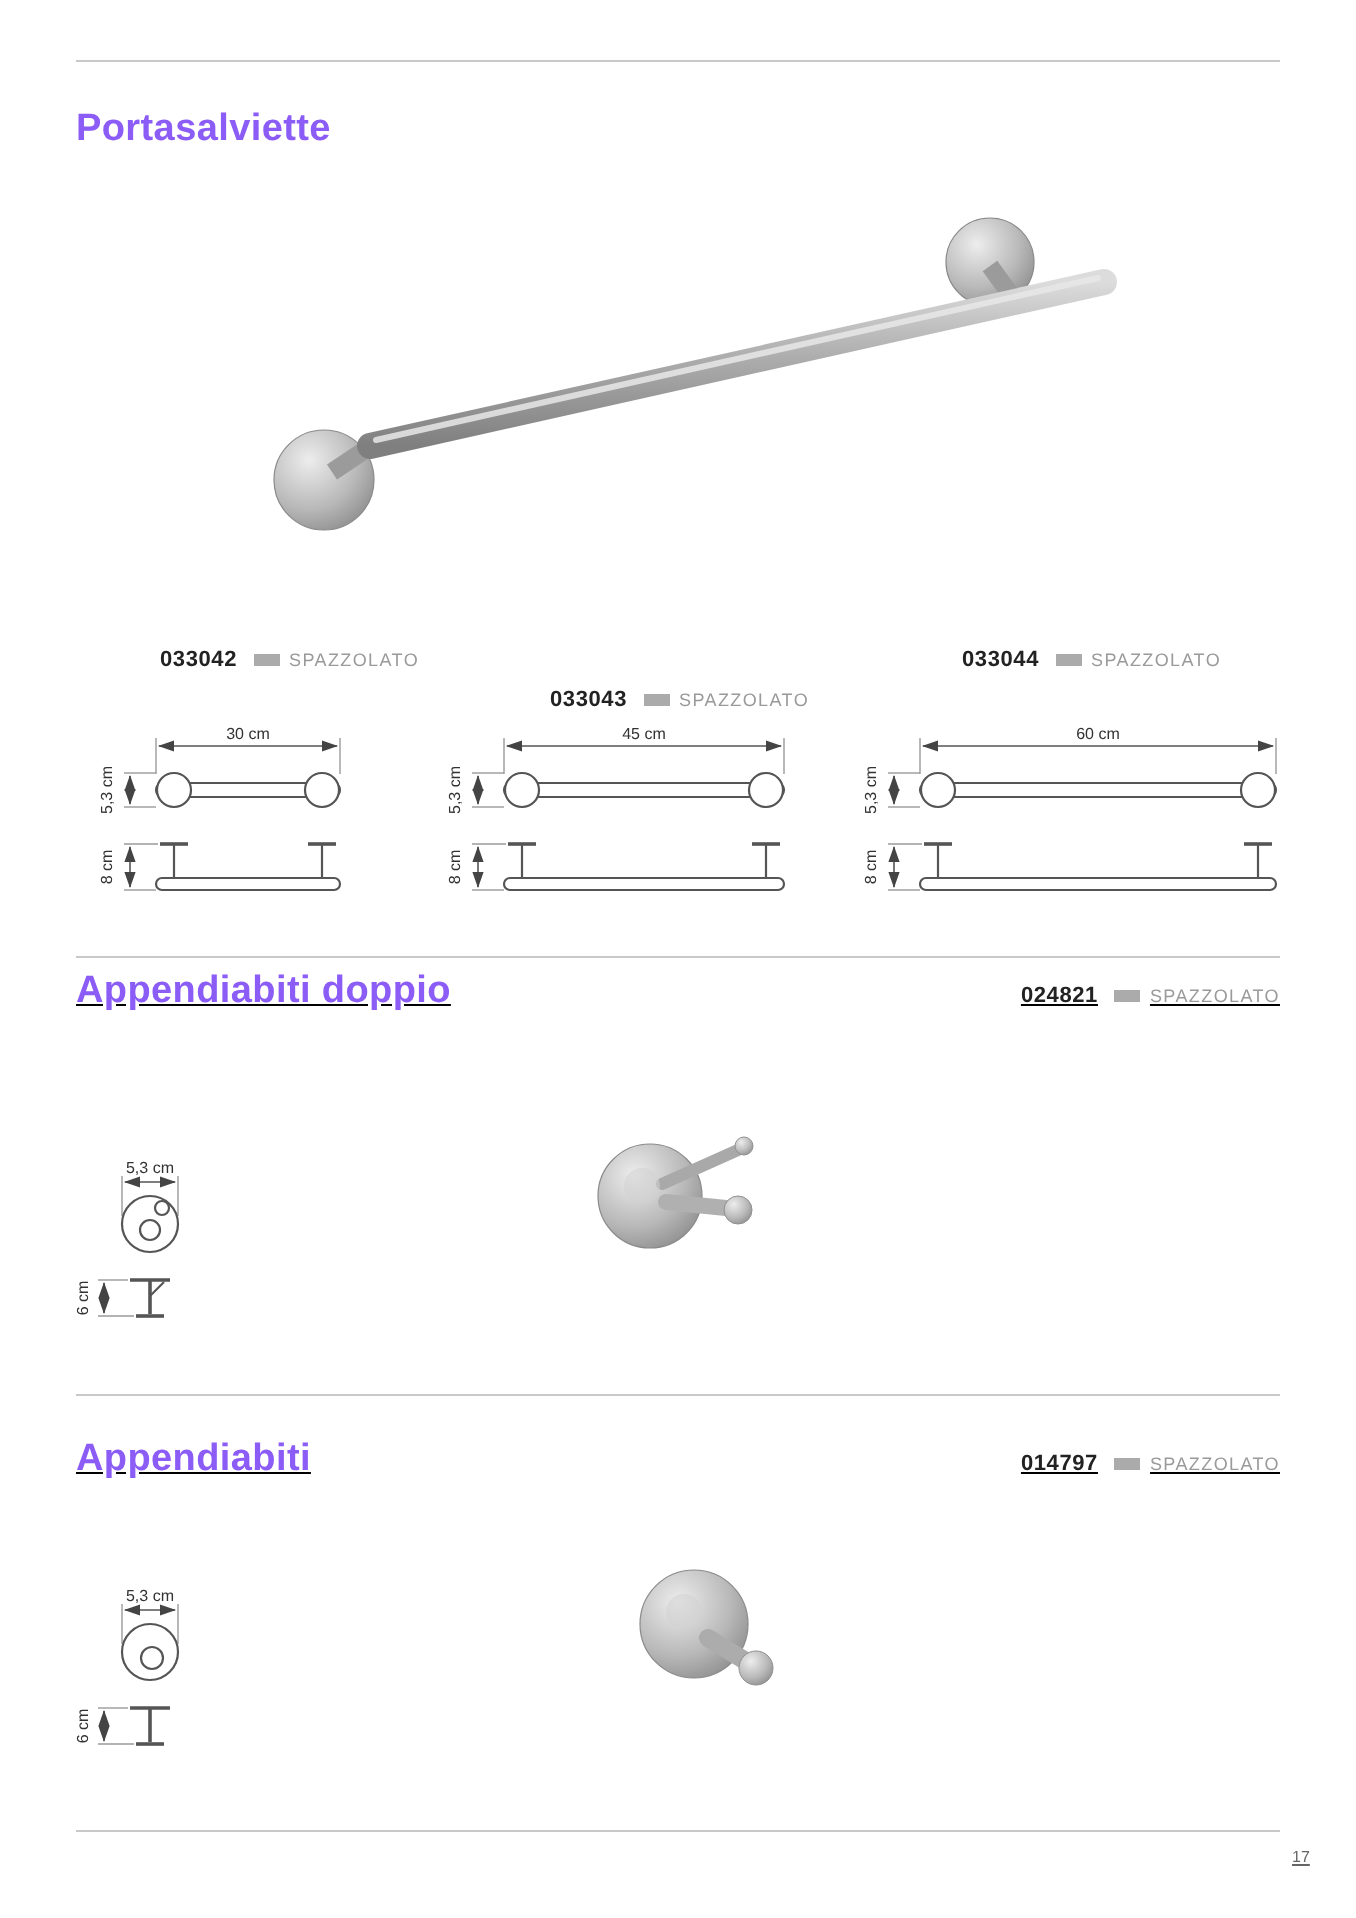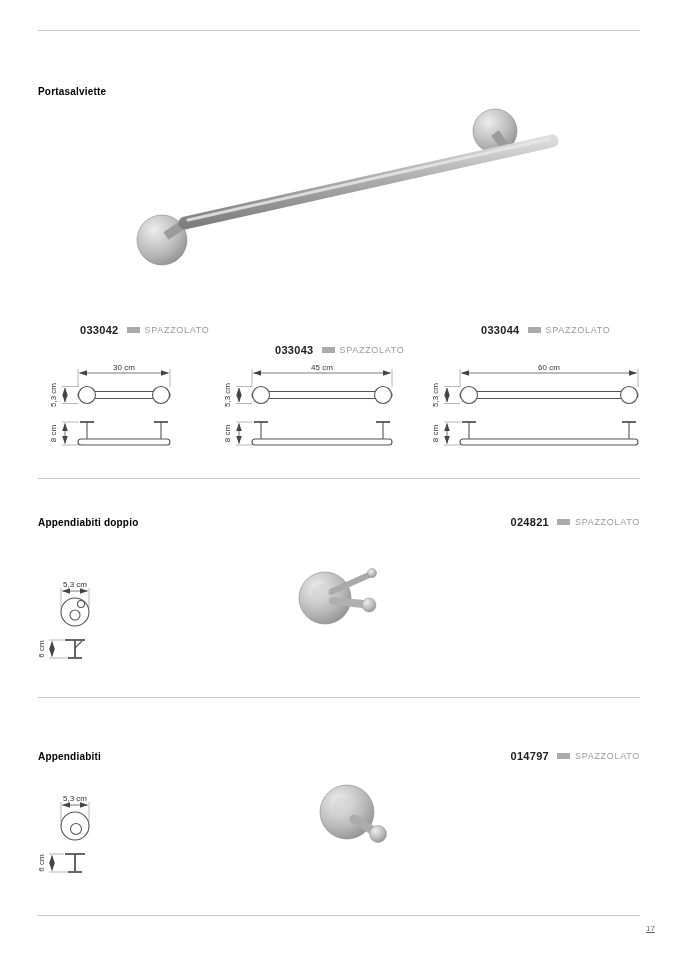--- a/index.html
+++ b/index.html
@@ -1,22 +1,22 @@
 <!DOCTYPE html>
 <html><head>
 <meta charset="utf-8">
 <style>
   * { margin:0; padding:0; box-sizing:border-box; }
   html,body { background:#ffffff; }
   body { font-family:"Liberation Sans", sans-serif; }
   .page { position:relative; width:678px; height:959px; background:#fff; overflow:hidden; }
   .abs { position:absolute; }
   .rule { position:absolute; left:38px; width:602px; height:1px; background:#c9c9c9; }
-  .section-title { font-size:10px; font-weight:bold; color:#000000; letter-spacing:0.2px;margin-top:32px; }
-  .header-row { position:absolute; left:38px; width:602px; display:flex; justify-content:space-between; align-items:baseline; }
+  .section-title { font-size:19px; font-weight:bold; color:#8b5cf6; letter-spacing:0.2px; }
+  .header-row { position:absolute; left:38px; width:602px; display:flex; justify-content:space-between; align-items:baseline;text-decoration:underline; }
   .spec { display:flex; align-items:center;padding-left:20px; }
   .code { font-size:11px; font-weight:bold; color:#222; letter-spacing:0.3px; }
   .swatch { display:inline-block; width:13px; height:6px; background:#ababab; margin:0 5px 0 8px; }
   .finish { font-size:9px; color:#9a9a9a; letter-spacing:0.7px; }
   .pagenum { position:absolute; font-size:8px; color:#666;text-decoration:underline; }
   svg text { font-size:8px; fill:#333; font-family:"Liberation Sans", sans-serif; }
   .ext   { stroke:#9a9a9a; stroke-width:0.7; }
   .dim   { stroke:#555; stroke-width:0.8; }
   .shape { stroke:#555; stroke-width:1.1; fill:none; }
   .shape2{ stroke:#555; stroke-width:1.8; fill:none; }

